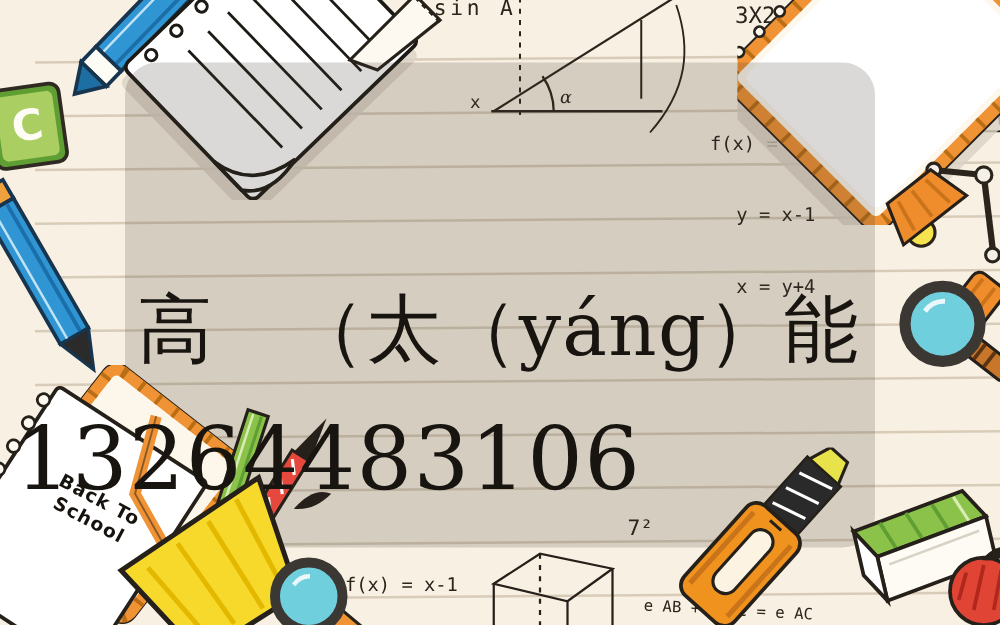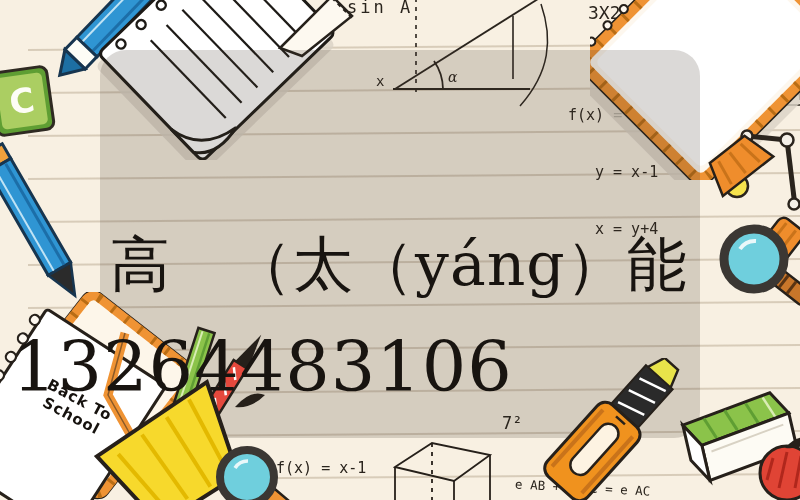--- a/index.html
+++ b/index.html
@@ -6,21 +6,21 @@
   .stage{position:relative;width:800px;height:500px;overflow:hidden;
          background:#f8f0e2;font-family:"DejaVu Sans",sans-serif;}
   .rule{position:absolute;left:28px;right:-10px;height:2px;background:#cfc3af;
         opacity:.8;transform:rotate(-0.45deg);z-index:1;}
   .doodle{position:absolute;z-index:2;}
   .doodle.over{z-index:4;}
   .formula{position:absolute;font-family:"DejaVu Sans Mono",monospace;color:#2a241d;
            z-index:2;white-space:pre;}
   .formula.over{z-index:4;}
   .fx-block div{line-height:19px;font-size:15px;}
-  .fx-block div + div{margin-left:27px;}
+  .fx-block div + div{margin-left:15px;text-align:center;}
   .bts{position:absolute;font-family:"DejaVu Sans",sans-serif;font-weight:600;
        color:#16120e;text-align:center;white-space:pre-line;letter-spacing:1px;}
   .overlay{position:absolute;left:100px;top:50px;width:600px;height:388px;
            border-radius:26px;background:rgba(66,53,42,0.19);z-index:3;}
   .title-line{position:absolute;z-index:5;color:#181410;white-space:pre;
               font-family:"DejaVu Serif",serif;font-size:60px;line-height:64px;
               letter-spacing:1px;}
   .phone{position:absolute;z-index:5;color:#181410;
          font-family:"DejaVu Serif",serif;font-size:70px;letter-spacing:1px;}
   .letter-block{position:absolute;left:-8px;top:68px;width:54px;height:60px;

